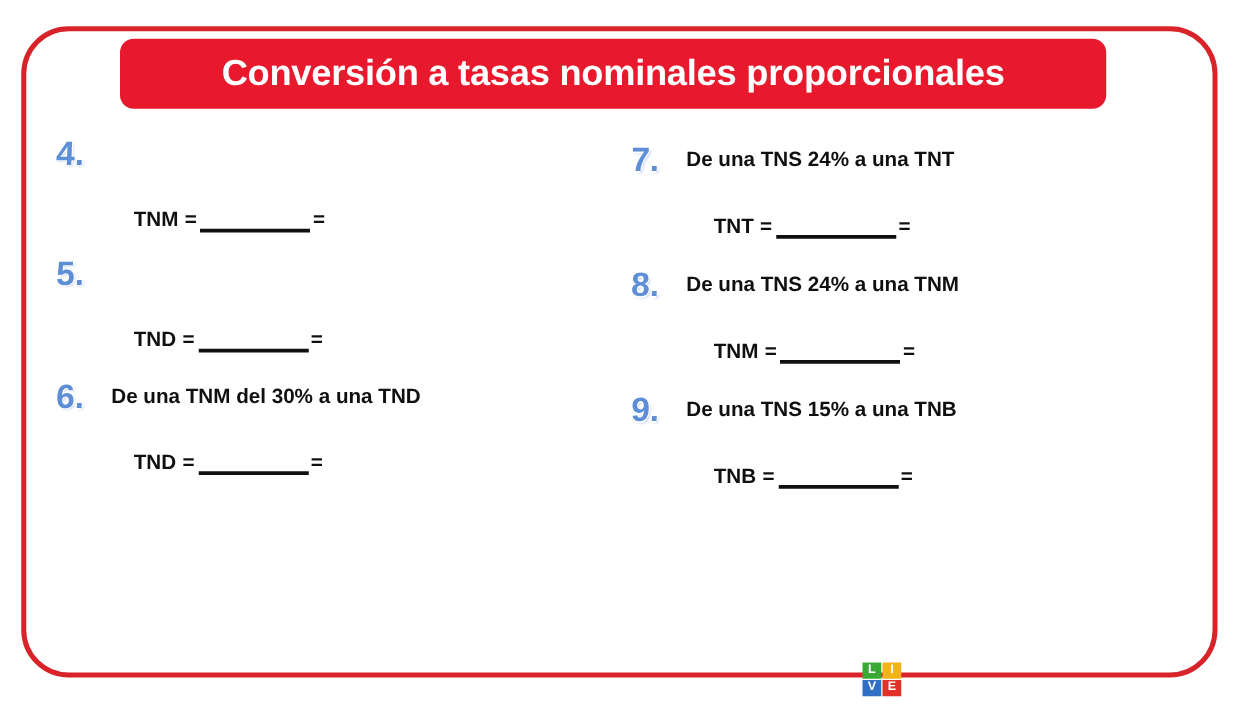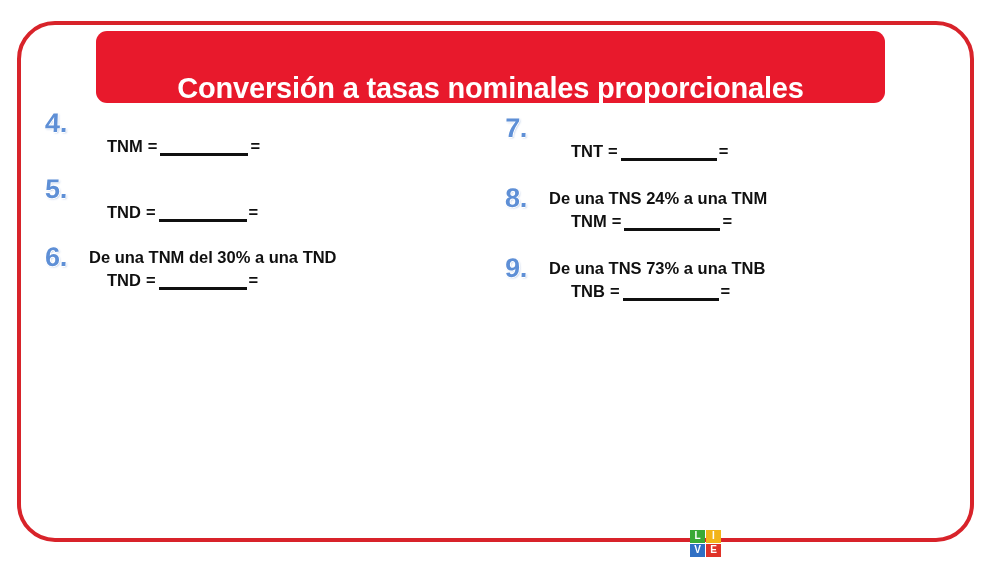--- a/index.html
+++ b/index.html
@@ -34,25 +34,25 @@
     background: transparent;
     pointer-events: none;
   }
 
   
   .banner {
     position: absolute;
     left: 96px;
     top: 31px;
     width: 789px;
-    height: 72px;
+    height: 56px;
     background: #e8192c;
     border-radius: 11px;
     display: flex;
-    align-items: flex-end;
+    align-items: center;
     justify-content: center;
     box-sizing: border-box;
   }
   .banner-title {
     color: #ffffff;
     font-size: 29px;
     font-weight: bold;
     letter-spacing: -0.2px;
     text-align: center;
     line-height: 1;
@@ -95,20 +95,21 @@
   .item-text {
     flex: 1 1 auto;
     font-size: 16.5px;
     font-weight: bold;
     color: #101010;
     line-height: 1.2;
     padding-top: 6px;
     white-space: nowrap;
   }
   .item-answer {
+    margin-top: 30px;
     padding-left: 62px;
     font-size: 16.5px;
     font-weight: bold;
     color: #101010;
     display: flex;
     align-items: flex-end;
     white-space: nowrap;
   }
   .ans-label { margin-right: 5px; }
   .ans-eq    { margin-right: 2px; }
@@ -216,20 +217,21 @@
       </div>
     </div>
 
   </div>
 
   <div class="col col-right">
 
     <div class="item">
       <div class="item-head">
         <div class="item-num">7.</div>
+        <div class="item-text">De una TNS 24% a una TNT</div>
       </div>
       <div class="item-answer">
         <span class="ans-label">TNT</span>
         <span class="ans-eq">=</span>
         <span class="ans-blank"></span>
         <span class="ans-eq2">=</span>
       </div>
     </div>
 
     <div class="item">
@@ -241,21 +243,21 @@
         <span class="ans-label">TNM</span>
         <span class="ans-eq">=</span>
         <span class="ans-blank"></span>
         <span class="ans-eq2">=</span>
       </div>
     </div>
 
     <div class="item">
       <div class="item-head">
         <div class="item-num">9.</div>
-        <div class="item-text">De una TNS 73% a una TNB</div>
+        <div class="item-text">De una TNS 15% a una TNB</div>
       </div>
       <div class="item-answer">
         <span class="ans-label">TNB</span>
         <span class="ans-eq">=</span>
         <span class="ans-blank"></span>
         <span class="ans-eq2">=</span>
       </div>
     </div>
 
   </div>

